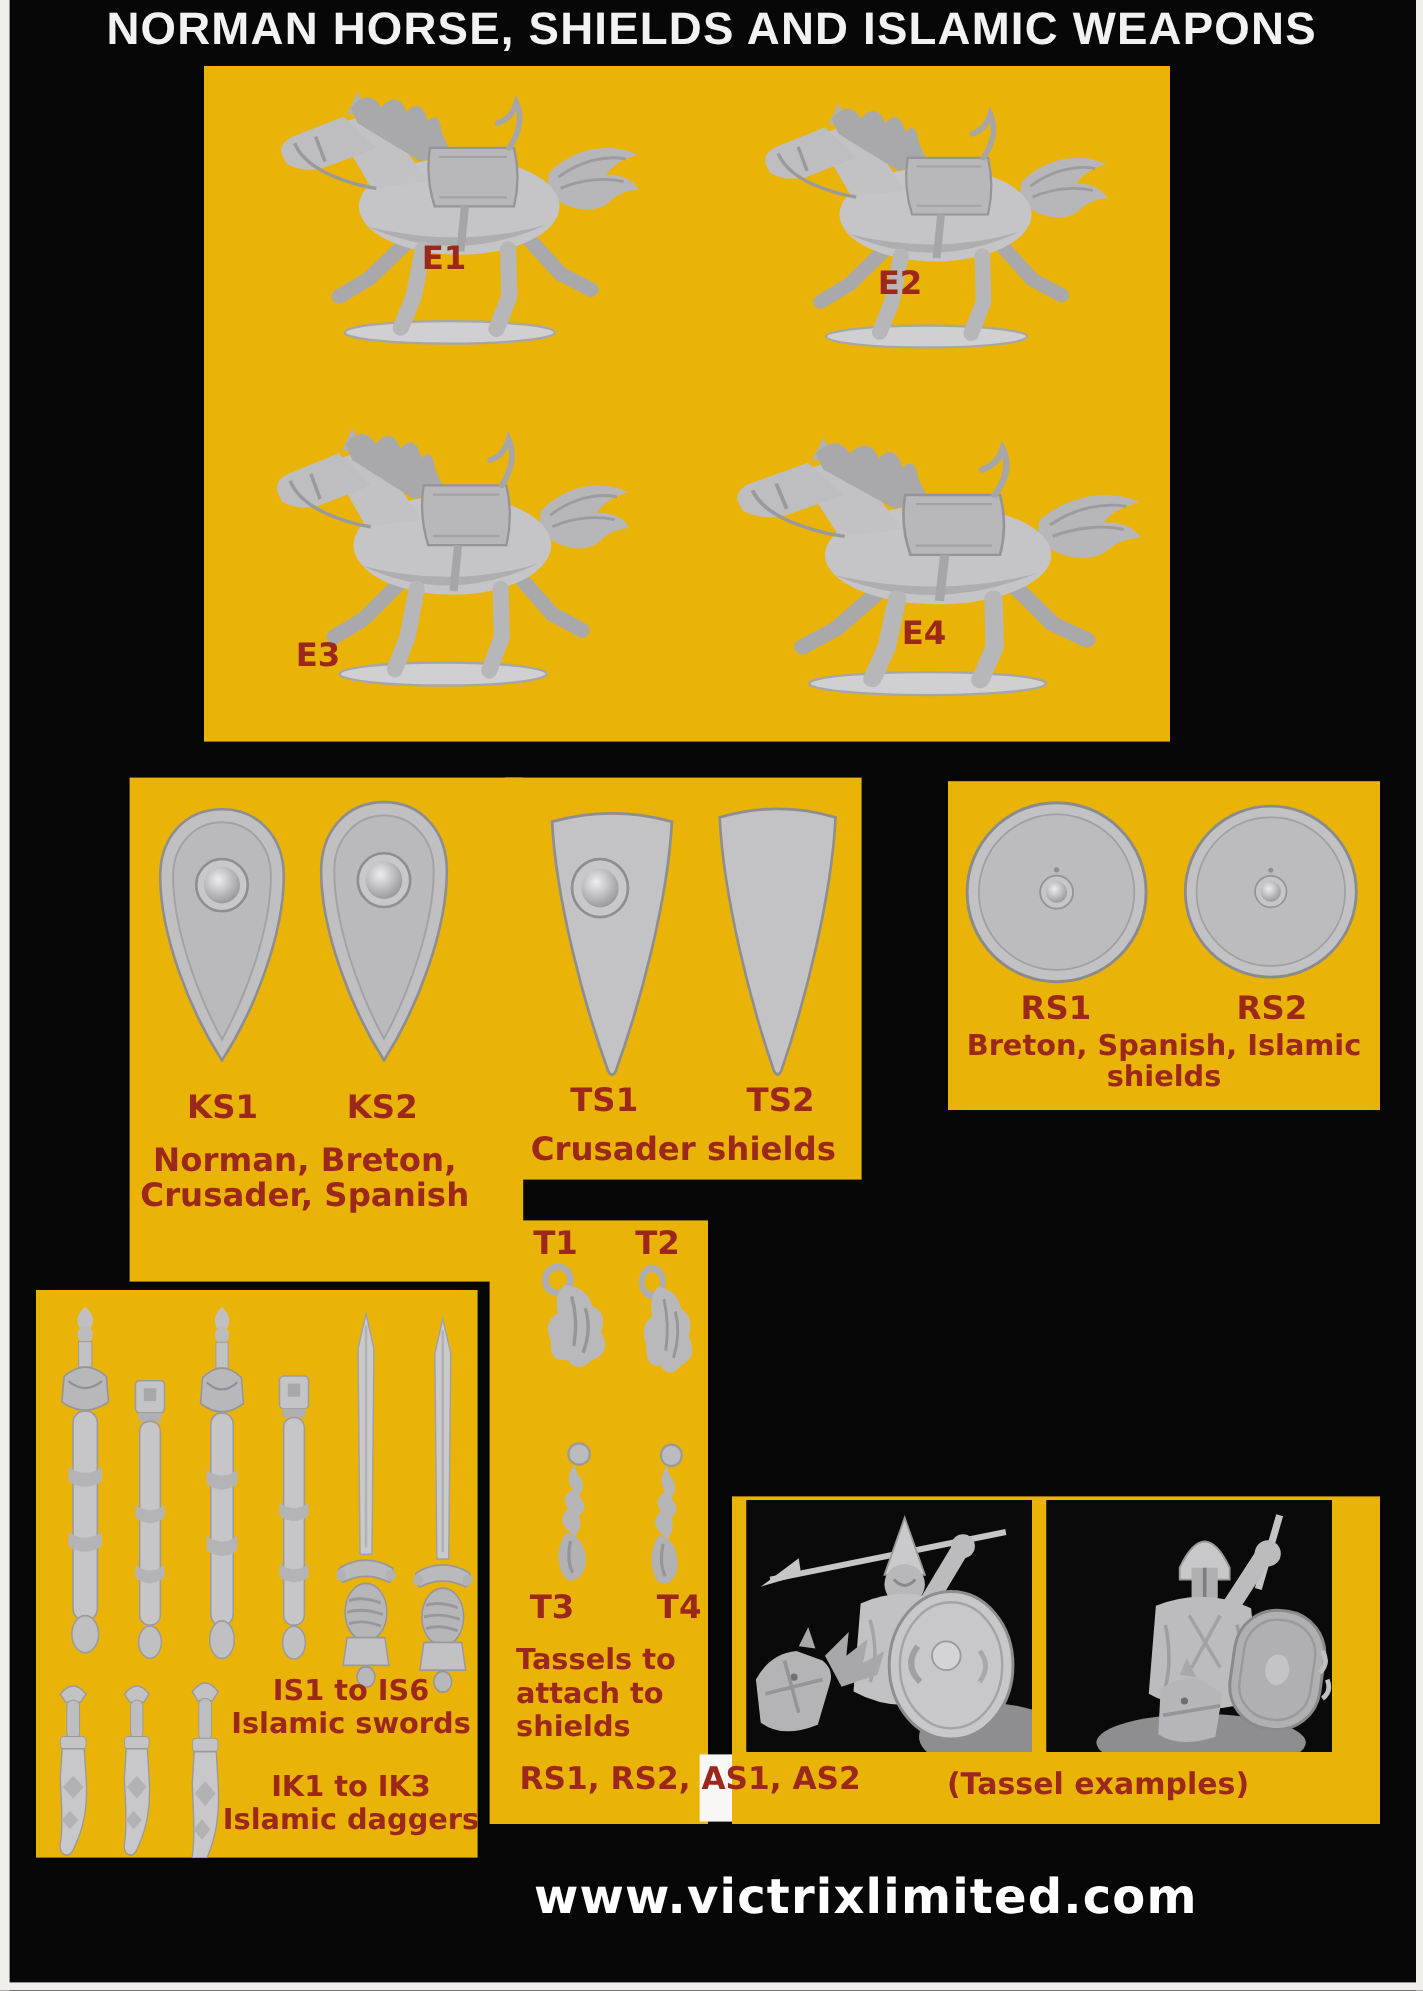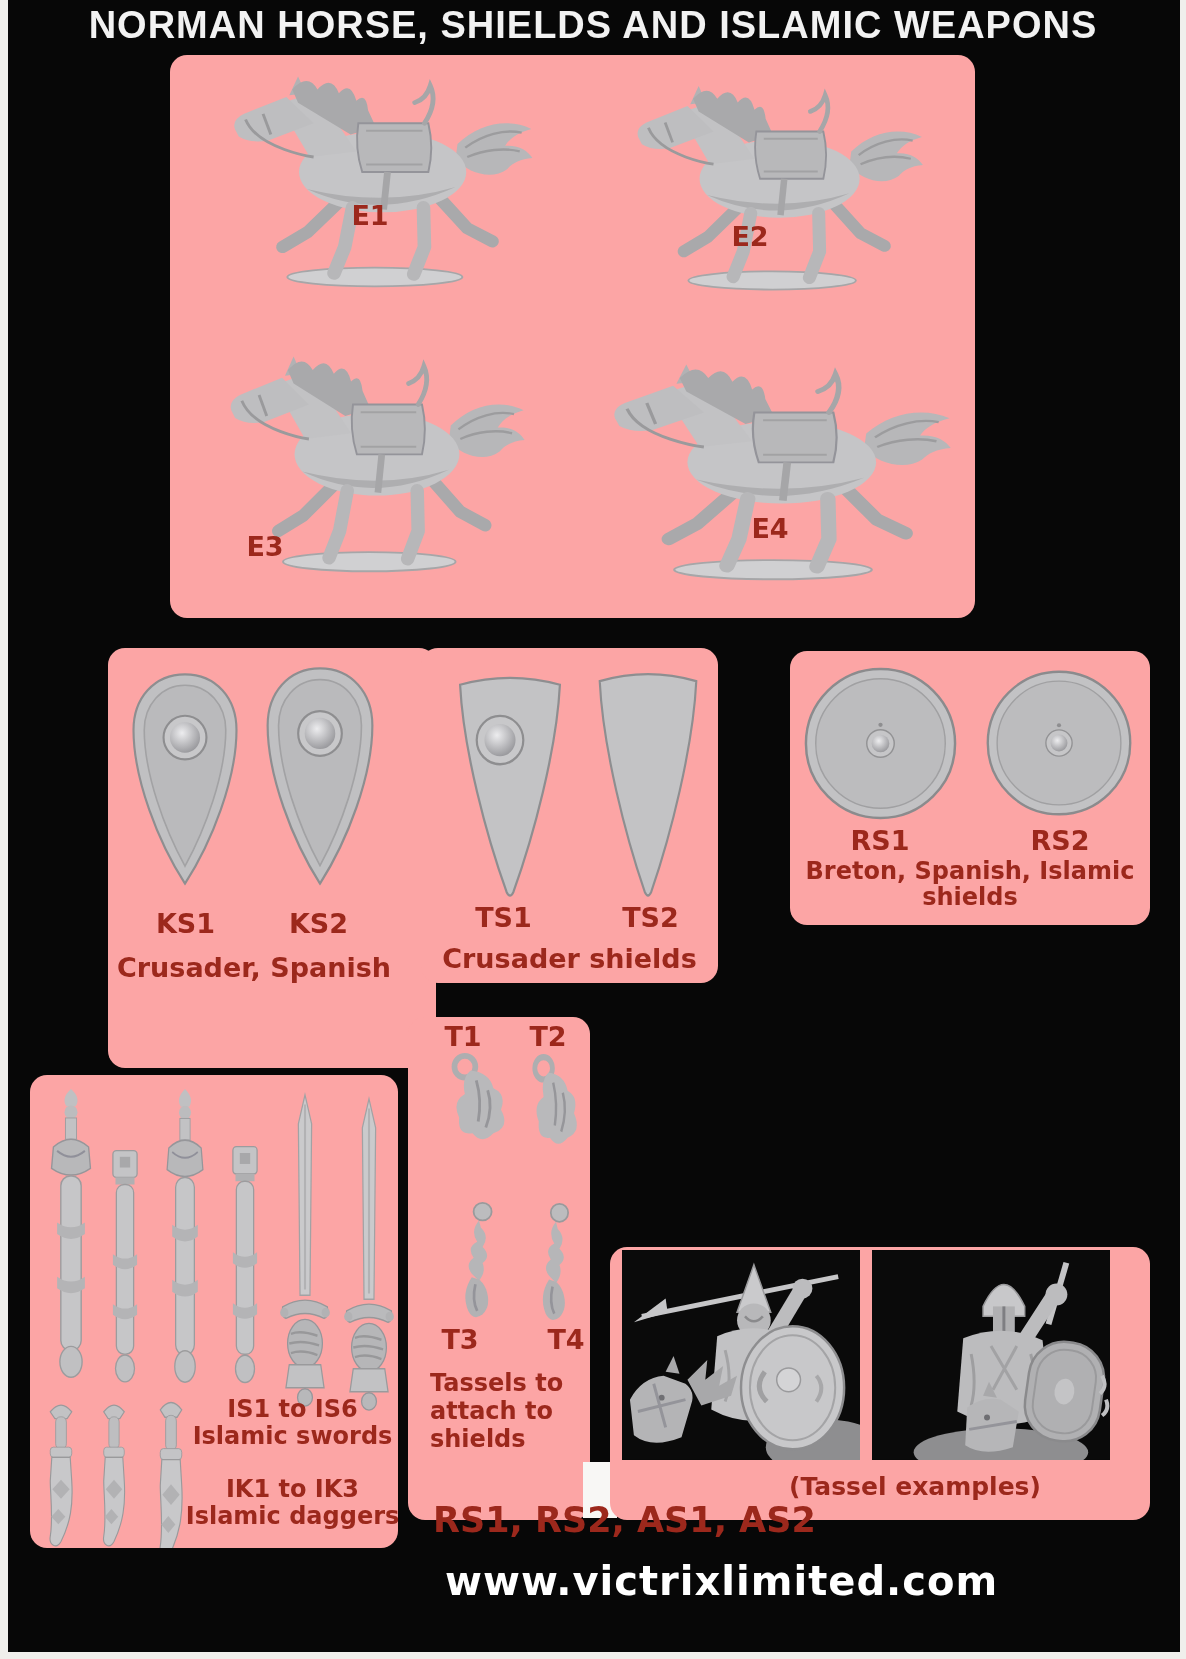--- a/index.html
+++ b/index.html
@@ -13,21 +13,21 @@
   .edge-right{right:0;top:0;width:6px;height:1659px;}
   .edge-bottom{left:0;bottom:0;width:1186px;height:7px;}
 
   .page-title{
     position:absolute;left:0;top:4px;width:1186px;text-align:center;
     font-family:"Liberation Sans","DejaVu Sans",sans-serif;
     font-weight:bold;font-size:38px;letter-spacing:1px;color:#f2f2f2;
     white-space:nowrap;
   }
 
-  .panel{position:absolute;background:#fca5a5;overflow:hidden;border-radius:17px;}
+  .panel{position:absolute;background:#eab308;overflow:hidden;}
   .panel.no-clip{overflow:visible;}
   .code-label{position:absolute;font-size:27px;font-weight:bold;color:#9c281c;text-align:center;line-height:1.05;}
   .cap{position:absolute;font-weight:bold;color:#9c281c;text-align:center;line-height:1.08;}
   .fig{position:absolute;}
 
   
   .horse-panel   {left:170px;top:55px;  width:805px;height:563px;}
   .ks-panel      {left:108px;top:648px; width:292px;height:420px;padding-left:36px;}
   .ts-panel      {left:421px;top:648px; width:297px;height:335px;}
   .rs-panel      {left:790px;top:651px; width:360px;height:274px;}
@@ -35,21 +35,21 @@
   .weapons-panel {left:30px; top:1075px;width:368px;height:473px;}
   .tassels-panel {left:408px;top:1017px;width:182px;height:503px;}
   .photos-panel  {left:610px;top:1247px;width:540px;height:273px;}
   .gap-strip     {left:583px;top:1462px;width:34px; height:56px;background:#f8f7f5;position:absolute;}
 
   .photo-box{position:absolute;top:3px;width:238px;height:210px;background:#0a0a0a;}
   .photo-1{left:12px;} .photo-2{left:262px;}
 
   .applies-to{
     position:absolute;left:433px;top:1468px;white-space:nowrap;
-    font-size:35px;font-weight:bold;color:#9c281c;margin-top:32px;
+    font-size:26px;font-weight:bold;color:#9c281c;
   }
   .examples-cap{position:absolute;left:120px;top:225px;width:370px;text-align:center;
     font-size:25px;font-weight:bold;color:#9c281c;white-space:nowrap;}
 
   .website{
     position:absolute;left:445px;top:1558px;width:700px;text-align:left;
     font-size:40px;font-weight:bold;color:#ffffff;letter-spacing:1px;white-space:nowrap;
   }
 
   .wp-text{position:absolute;left:150px;width:225px;text-align:center;
@@ -201,20 +201,21 @@
   <section class="panel ks-panel">
     <svg class="fig" style="left:18px;top:22px;width:118px;height:218px" viewBox="0 0 110 200" preserveAspectRatio="none">
         <use href="#kite-shield"></use>
       </svg>
     <svg class="fig" style="left:152px;top:16px;width:120px;height:224px" viewBox="0 0 110 200" preserveAspectRatio="none">
         <use href="#kite-shield"></use>
       </svg>
     <div class="code-label" style="left:25px;top:262px;width:105px">KS1</div>
     <div class="code-label" style="left:158px;top:262px;width:105px">KS2</div>
     <div class="cap" style="left:0;top:305px;width:292px;font-size:27px">
+      <div>Norman, Breton,</div>
       <div>Crusader, Spanish</div>
     </div>
   </section>
 
   <section class="panel ts-panel">
     <svg class="fig" style="left:28px;top:16px;width:122px;height:242px" viewBox="0 0 110 210" preserveAspectRatio="none">
       <use href="#tri-shield"></use>
       <circle cx="46" cy="66" r="21" fill="#c8c8ca" stroke="#8e8e90" stroke-width="2"></circle>
       <circle cx="46" cy="66" r="14" fill="url(#bossG)"></circle>
     </svg>

